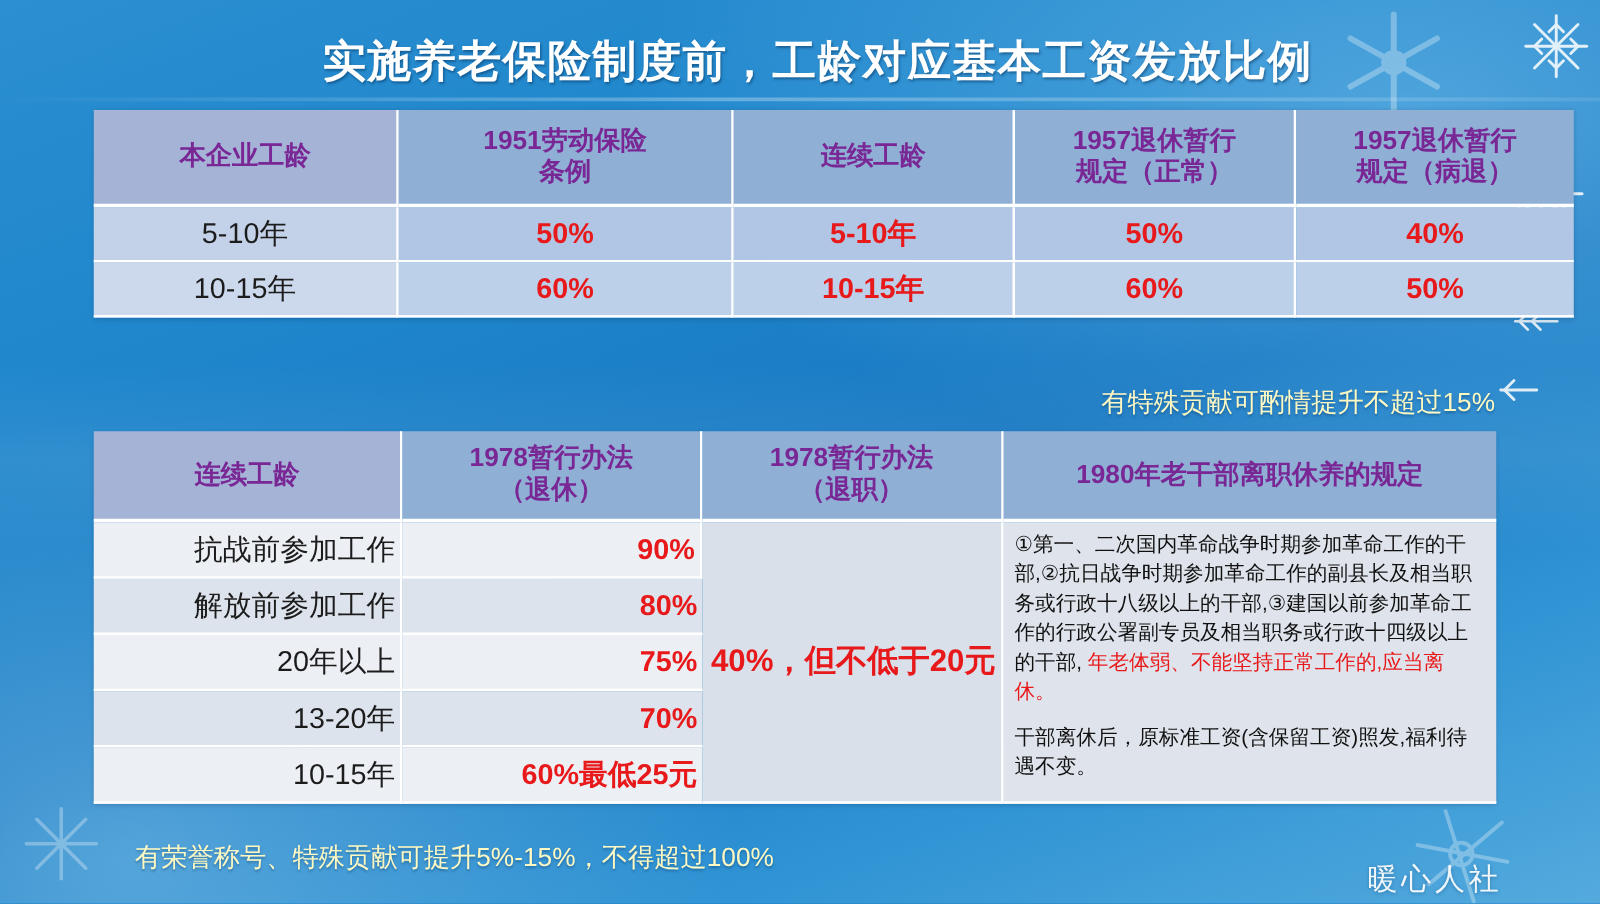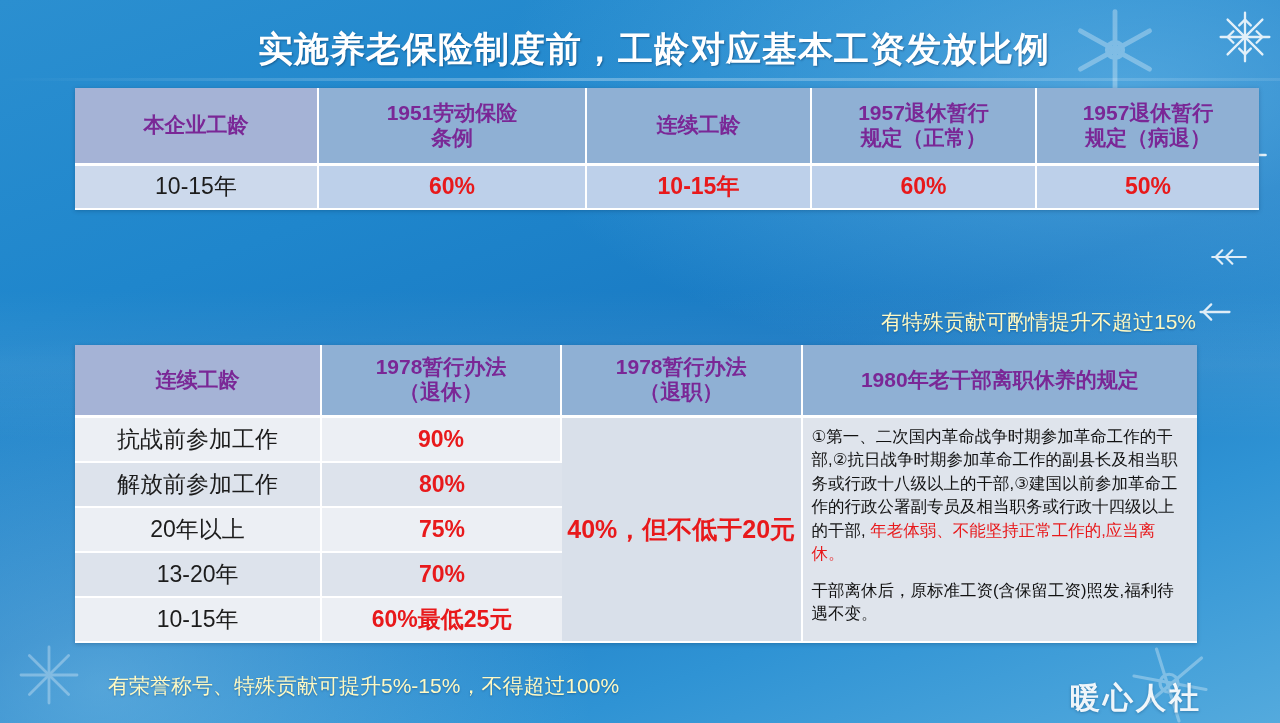--- a/index.html
+++ b/index.html
@@ -96,21 +96,21 @@
   #table1 th { height: 78px; }
   #table1 td { height: 44px; }
   #table1 tr.r-odd  td { background: #b0c6e4; }
   #table1 tr.r-even td { background: #bdd0ea; }
   #table1 tr.r-odd td.col1  { background: #c3d2e8; }
   #table1 tr.r-even td.col1 { background: #ccd9ec; }
 
   
   #table2 { left: 75px; top: 345px; width: 1122px; }
   #table2 th { height: 73px; }
-  #table2 td { height: 45px; }
+  #table2 td { height: 45px; text-align: right; }
   #table2 tr.r-odd  td { background: #dde3ec; }
   #table2 tr.r-even td { background: #eceff4; }
   #table2 td.merged { background: #d9e0ea !important; font-size: 25px; }
   #table2 td.para {
     background: #dfe4ec !important;
     text-align: left;
     vertical-align: top;
     font-size: 16.5px;
     line-height: 1.42;
     color: #111111;
@@ -131,22 +131,22 @@
   }
   #note1 { right: 84px; top: 308px; }
   #note2 { left: 108px; top: 672px; }
 
   
   .watermark {
     position: absolute;
     right: 78px;
     bottom: 4px;
     color: rgba(255,255,255,0.92);
-    font-size: 30px;
-    font-weight: bold;
+    font-size: 24px;
+    font-weight: normal;
     letter-spacing: 3px;
     text-shadow: 0 1px 3px rgba(0,50,90,0.35);
     z-index: 4;
   }
 </style>
 </head>
 <body>
 
 <div class="bg"></div>
 <div class="bg-band"></div>
@@ -244,20 +244,27 @@
         <span>1957退休暂行</span><br>
         <span>规定（正常）</span>
       </th>
       <th style="width:222px">
         <span>1957退休暂行</span><br>
         <span>规定（病退）</span>
       </th>
     </tr>
   </thead>
   <tbody>
+    <tr class="r-odd">
+      <td class="col1 c-dark">5-10年</td>
+      <td class="c-red">50%</td>
+      <td class="c-red">5-10年</td>
+      <td class="c-red">50%</td>
+      <td class="c-red">40%</td>
+    </tr>
     <tr class="r-even">
       <td class="col1 c-dark">10-15年</td>
       <td class="c-red">60%</td>
       <td class="c-red">10-15年</td>
       <td class="c-red">60%</td>
       <td class="c-red">50%</td>
     </tr>
   </tbody>
 </table>
 

